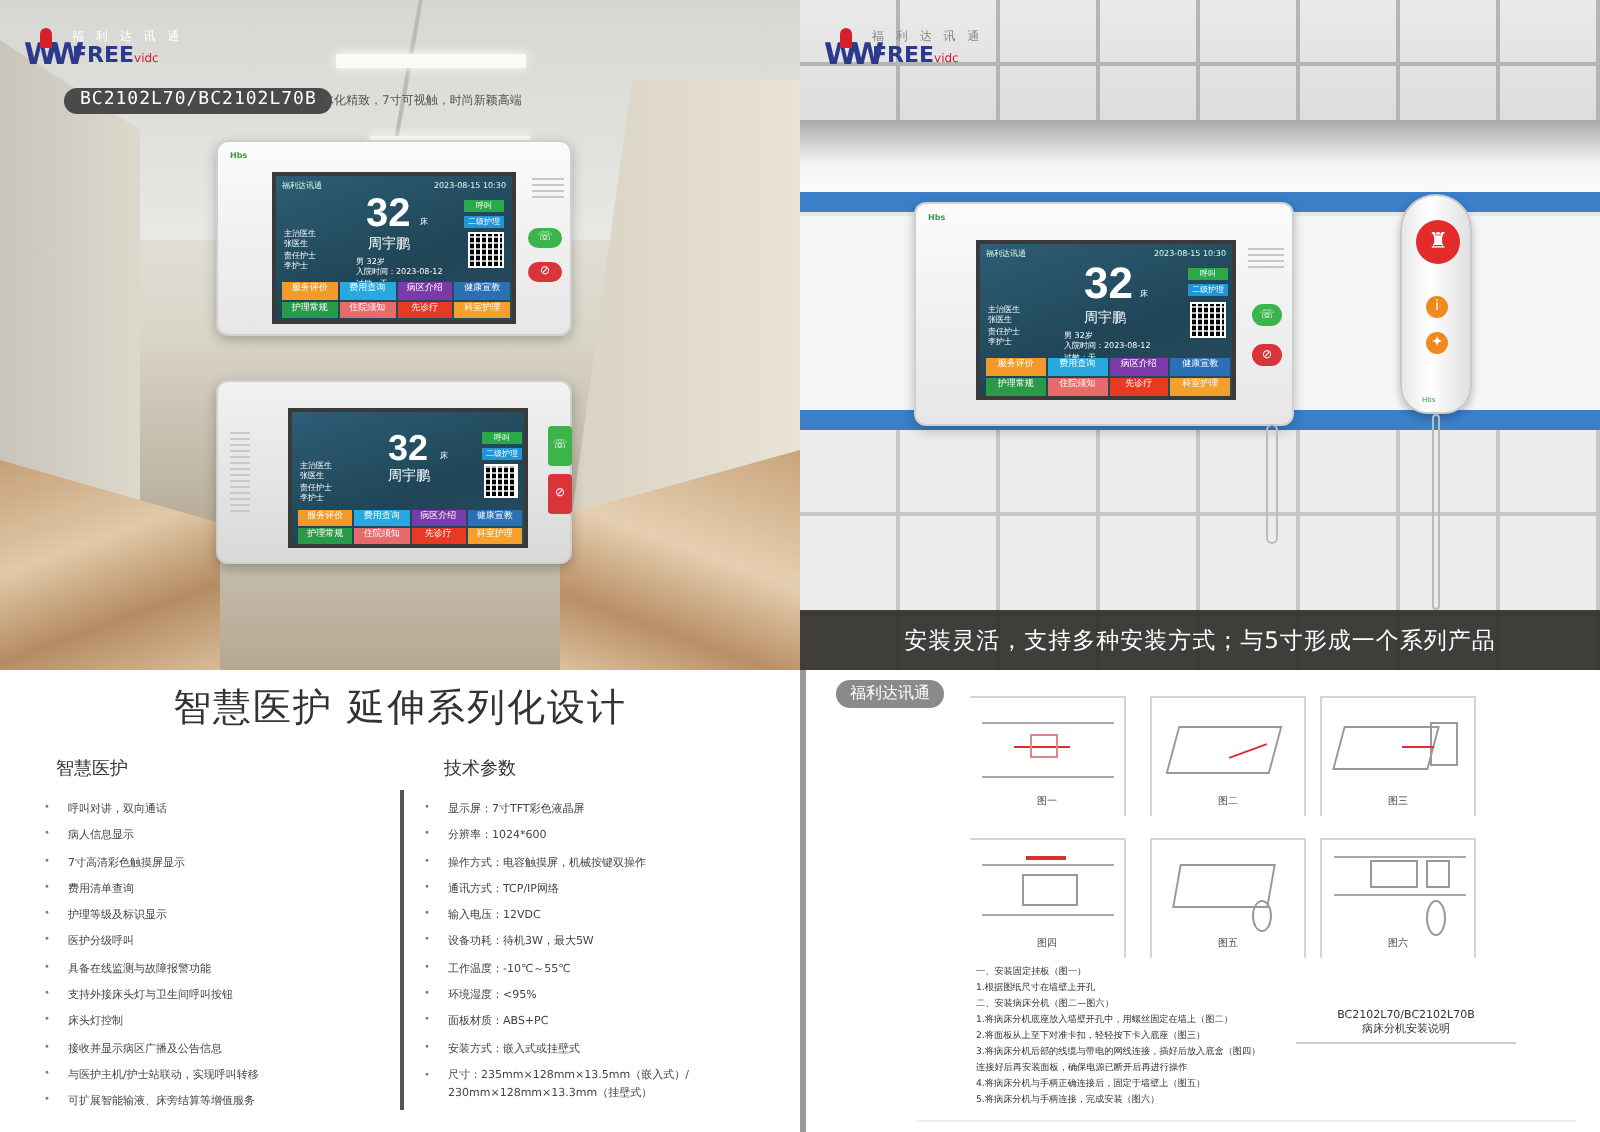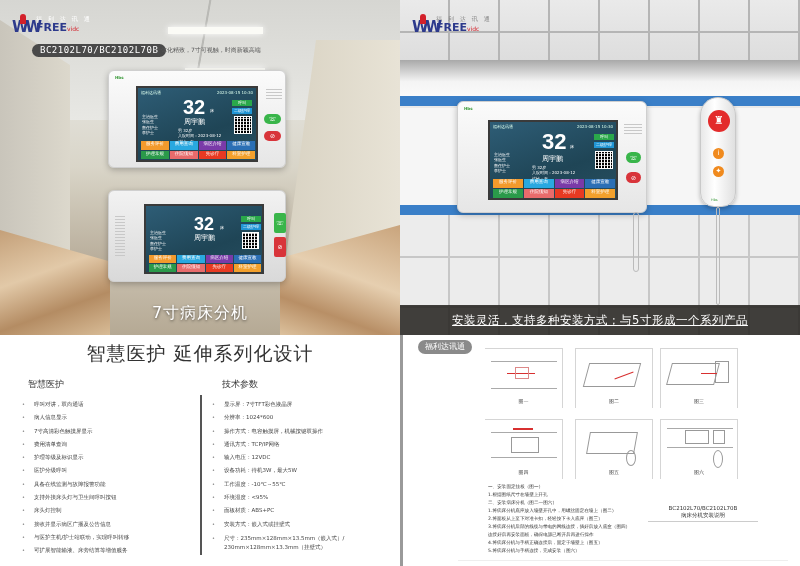--- a/index.html
+++ b/index.html
@@ -70,21 +70,21 @@
   .rail-shadow { position: absolute; left: 0; top: 60px; width: 400px; height: 36px; background: linear-gradient(180deg, #a9a9a9, #f4f4f4 60%, #fafafa); }
   .rail-blue { position: absolute; left: 0; width: 400px; height: 10px; background: #3a7fc8; }
   .wall-tiles2 { position: absolute; left: 0; top: 108px; width: 400px; height: 227px;
     background:
       repeating-linear-gradient(90deg, transparent 0 48px, #c7c7c7 48px 50px),
       repeating-linear-gradient(180deg, transparent 0 48px, #c7c7c7 48px 50px),
       #ececec; }
   .handset { position: absolute; left: 700px; top: 97px; width: 36px; height: 110px; background: linear-gradient(90deg, #e8e8e8, #fff 40%, #e0e0e0); border-radius: 18px 18px 14px 14px; border: 1px solid #c9c9c9; box-shadow: 0 2px 4px rgba(0,0,0,0.25); }
   .hs-btn { position: absolute; border-radius: 50%; color: #fff; text-align: center; }
   .cord { position: absolute; border: 1px solid #bbb; border-radius: 3px; }
-  .banner { position: absolute; left: 0; top: 305px; width: 400px; height: 30px; background: rgba(40,38,34,0.88); color: #fff; font-size: 11.5px; line-height: 30px; text-align: center; letter-spacing: 0.5px; text-decoration: underline; }
+  .banner { position: absolute; left: 0; top: 305px; width: 400px; height: 30px; background: rgba(40,38,34,0.88); color: #fff; font-size: 11.5px; line-height: 30px; text-align: center; letter-spacing: 0.5px; }
 
   
   .bl-title { position: absolute; left: 0; width: 400px; top: 6px; text-align: center; font-size: 19px; color: #333; letter-spacing: 1px; }
   .bl-sub { position: absolute; left: 0; width: 400px; top: 27px; text-align: center; font-size: 6.5px; color: #444; }
   .col-head { position: absolute; top: 43px; font-size: 9px; color: #333; }
   .vline { position: absolute; left: 200px; top: 60px; width: 1.5px; height: 160px; background: #555; }
   .bullets { position: absolute; list-style: none; }
   .bullets li { position: relative; font-size: 5.5px; color: #444; height: 13.3px; padding-left: 12px; white-space: nowrap; }
   .bullets li::before { content: "•"; position: absolute; left: 0; top: 0; color: #777; font-size: 5px; }
   .bullets li.two { height: 20px; white-space: normal; line-height: 9px; }
@@ -191,21 +191,20 @@
         <div class="tile" style="background:#2a9a4a">护理常规</div>
         <div class="tile" style="background:#e86b6b">住院须知</div>
         <div class="tile" style="background:#e83a22">先诊疗</div>
         <div class="tile" style="background:#f3a02c">科室护理</div>
       </div>
     </div>
     <div class="side-btn" style="left:165px;top:22px;width:12px;height:20px;line-height:20px;background:#39b54a;border-radius:2px;">☏</div>
     <div class="side-btn" style="left:165px;top:46px;width:12px;height:20px;line-height:20px;background:#d8343a;border-radius:2px;">⊘</div>
   </div>
 
-  <div class="caption-7">7寸病床分机</div>
 </div>
 
 <div class="quad" id="q-tr">
   <div class="tiles-wall"></div>
   <div class="rail-shadow"></div>
   <div class="rail-blue" style="top:96px;"></div>
   <div class="wall-tiles2"></div>
   <div class="rail-blue" style="top:108px;background:#f6f6f6;height:105px;"></div>
   <div class="rail-blue" style="top:205px;"></div>
 

